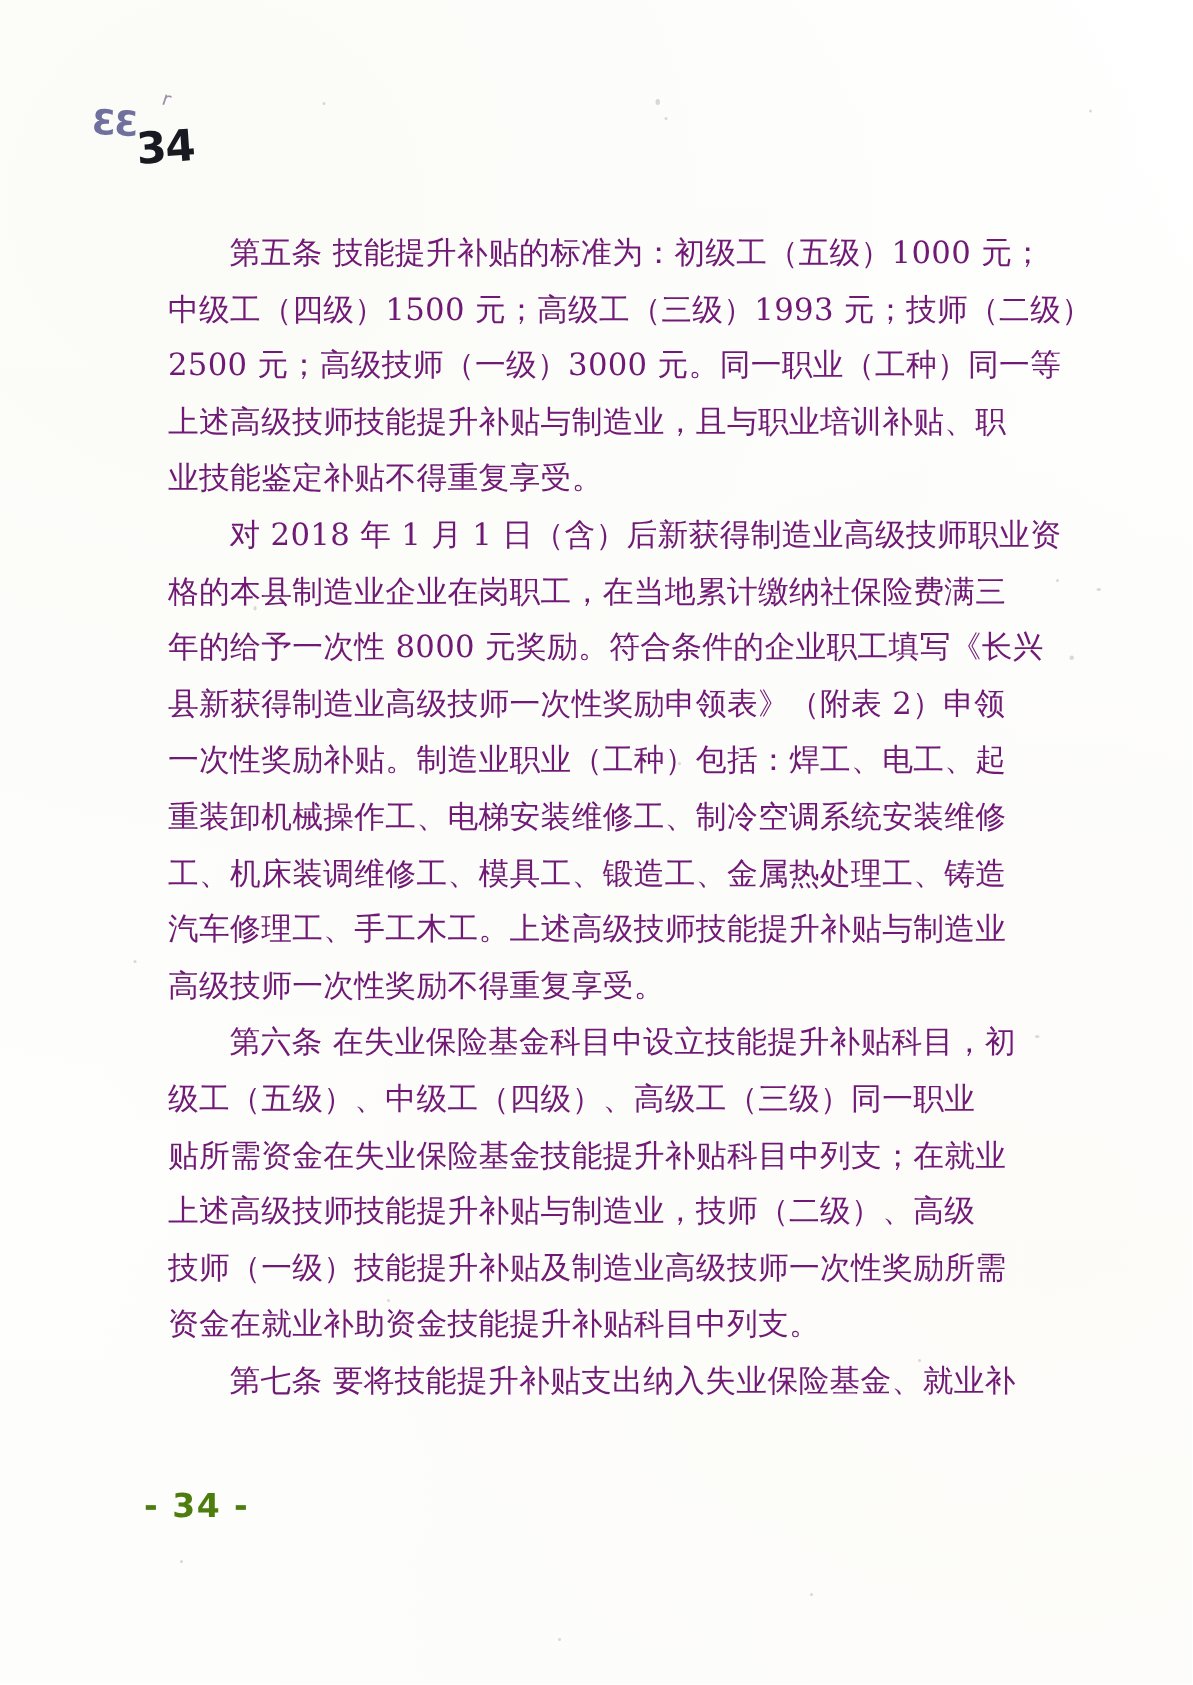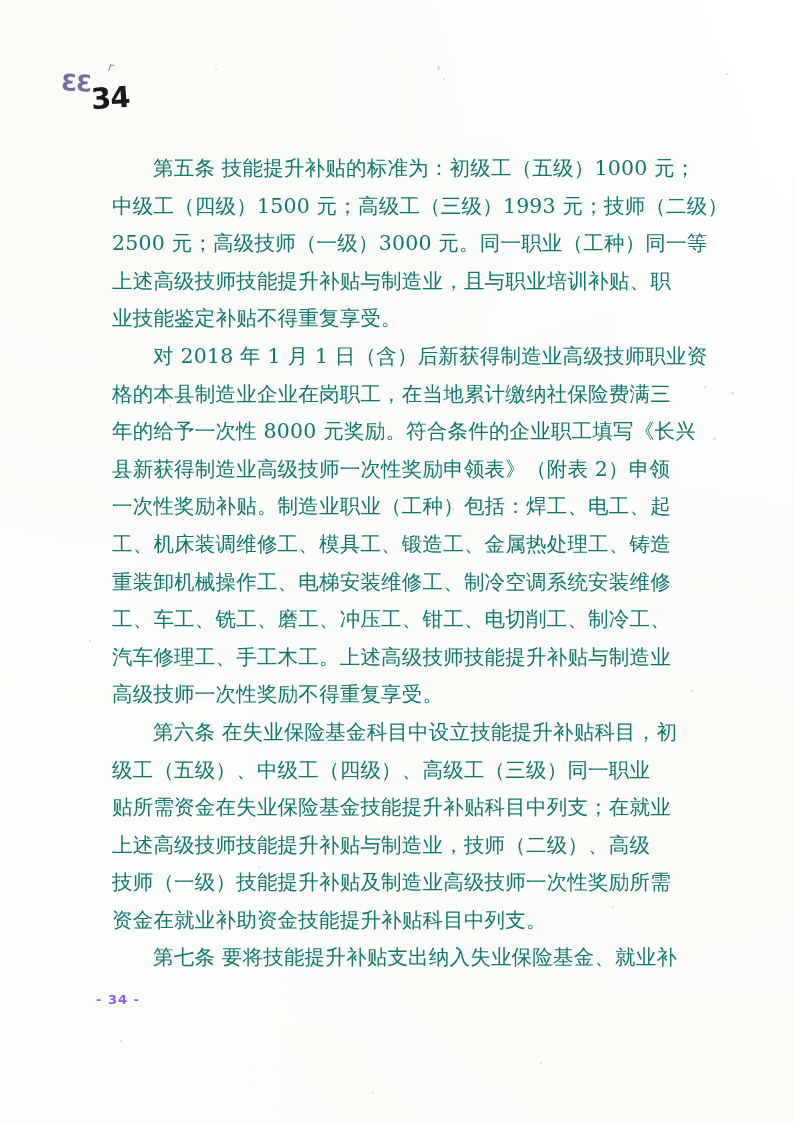--- a/index.html
+++ b/index.html
@@ -90,39 +90,39 @@
     position: absolute;
     left: 112px;
     top: 150px;
     width: 578px;
   }
   .line {
     height: 37.6px;
     line-height: 37.6px;
     font-family: "DejaVu Serif", "Liberation Serif", serif;
     font-size: 20.5px;
-    color: #0f766e;
+    color: #701a75;
     white-space: pre;
     letter-spacing: 0.2px;
   }
   .line.indent {
     text-indent: 41px;
   }
   .line.justify {
     
   }
 
   .page-number {
     position: absolute;
     left: 96px;
     top: 992px;
     font-family: "DejaVu Sans", "Liberation Sans", sans-serif;
-    font-size: 13px;
+    font-size: 22px;
     font-weight: 600;
-    color: #8b5cf6;
+    color: #4d7c0f;
     letter-spacing: 1px;
   }
 </style>
 </head>
 <body>
 
 <div class="page">
 
   <div class="paper-tint"></div>
 
@@ -157,23 +157,22 @@
       <div class="line justify indent">第五条 技能提升补贴的标准为：初级工（五级）1000 元；</div>
       <div class="line justify">中级工（四级）1500 元；高级工（三级）1993 元；技师（二级）</div>
       <div class="line justify">2500 元；高级技师（一级）3000 元。同一职业（工种）同一等</div>
       <div class="line justify">上述高级技师技能提升补贴与制造业，且与职业培训补贴、职</div>
       <div class="line justify">业技能鉴定补贴不得重复享受。</div>
       <div class="line justify indent">对 2018 年 1 月 1 日（含）后新获得制造业高级技师职业资</div>
       <div class="line justify">格的本县制造业企业在岗职工，在当地累计缴纳社保险费满三</div>
       <div class="line justify">年的给予一次性 8000 元奖励。符合条件的企业职工填写《长兴</div>
       <div class="line justify">县新获得制造业高级技师一次性奖励申领表》（附表 2）申领</div>
       <div class="line justify">一次性奖励补贴。制造业职业（工种）包括：焊工、电工、起</div>
+      <div class="line justify">重装卸机械操作工、电梯安装维修工、制冷空调系统安装维修</div>
       <div class="line justify">工、机床装调维修工、模具工、锻造工、金属热处理工、铸造</div>
-      <div class="line justify">重装卸机械操作工、电梯安装维修工、制冷空调系统安装维修</div>
-      <div class="line justify">工、车工、铣工、磨工、冲压工、钳工、电切削工、制冷工、</div>
       <div class="line justify">汽车修理工、手工木工。上述高级技师技能提升补贴与制造业</div>
       <div class="line justify">高级技师一次性奖励不得重复享受。</div>
       <div class="line justify indent">第六条 在失业保险基金科目中设立技能提升补贴科目，初</div>
       <div class="line justify">级工（五级）、中级工（四级）、高级工（三级）同一职业</div>
       <div class="line justify">贴所需资金在失业保险基金技能提升补贴科目中列支；在就业</div>
       <div class="line justify">上述高级技师技能提升补贴与制造业，技师（二级）、高级</div>
       <div class="line justify">技师（一级）技能提升补贴及制造业高级技师一次性奖励所需</div>
       <div class="line justify">资金在就业补助资金技能提升补贴科目中列支。</div>
       <div class="line justify indent">第七条 要将技能提升补贴支出纳入失业保险基金、就业补</div>
     </div>

